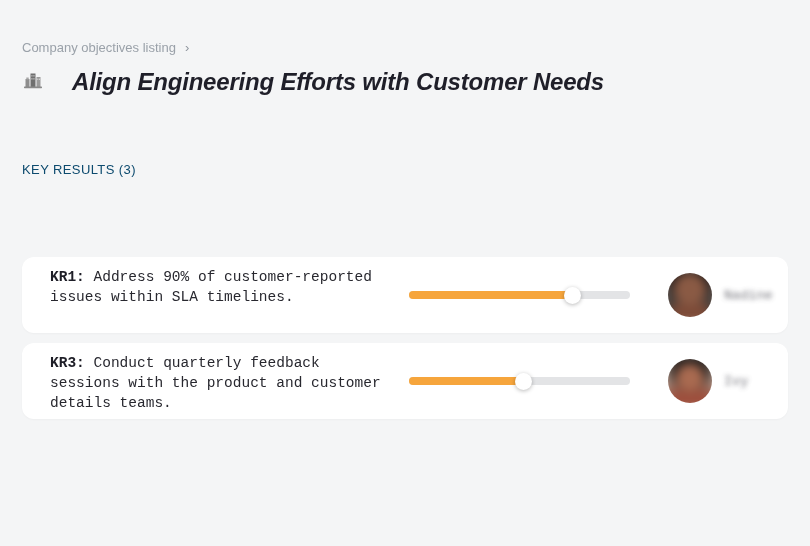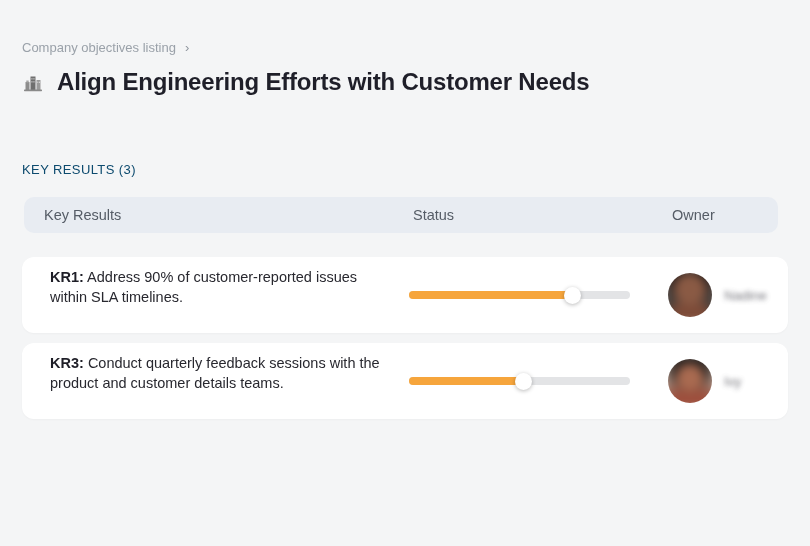--- a/index.html
+++ b/index.html
@@ -13,21 +13,21 @@
   }
   .page { position:absolute; inset:0; }
 
   
   .breadcrumb { position:absolute; left:22px; top:40px; display:flex; align-items:center; gap:9px; font-size:13px; }
   .crumb-muted { color:#9aa1a9; cursor:pointer; }
   .crumb-sep { color:#8f969e; font-size:13px; }
   .crumb-current { color:#2b2b34; }
 
   
-  .title-row { position:absolute; left:22px; top:68px; display:flex; align-items:center; gap:13px; }
+  .title-row { position:absolute; left:22px; top:68px; display:flex; align-items:flex-start; gap:28px;font-style:italic; }
   .title-icon { width:22px; height:22px; flex:0 0 auto; }
   .page-title { font-size:24px; font-weight:bold; color:#1f1f29; letter-spacing:-0.2px; }
 
   
   .section-label { position:absolute; left:22px; top:162px; font-size:13px; color:#0c4a6e; letter-spacing:0.4px; }
 
   
   .table-header {
     position:absolute; left:24px; top:197px; width:754px; height:36px;
     background:#e8ecf2; border-radius:10px;
@@ -36,20 +36,21 @@
   .col-kr { left:20px; }
   .col-status { left:389px; }
   .col-owner { left:648px; }
 
   
   .rows { position:absolute; left:22px; top:257px; width:766px; }
   .row-card {
     position:relative; width:766px; height:76px; margin-bottom:10px;
     background:#ffffff; border-radius:12px;
     box-shadow:0 1px 2px rgba(20,20,40,0.03);
+    font-family:Liberation Mono, monospace;
   }
   .kr-text {
     position:absolute; left:28px; top:10px; width:332px;
     font-size:14.5px; line-height:20px; color:#28282f;
   }
   .kr-prefix { font-weight:bold; color:#1e1e27; }
 
   
   .status-cell { position:absolute; left:387px; top:0; width:221px; height:76px; }
   .progress-track {
@@ -117,25 +118,20 @@
       <rect x="14.5" y="9" width="4" height="10" fill="#9b9b9b"></rect>
       <rect x="15.3" y="10.6" width="1" height="1.4" fill="#d2d2d2"></rect>
       <rect x="17" y="10.6" width="1" height="1.4" fill="#d2d2d2"></rect>
       <rect x="2" y="18.4" width="18" height="1.8" rx="0.6" fill="#8a8a8a"></rect>
     </svg>
     <h1 class="page-title">Align Engineering Efforts with Customer Needs</h1>
   </div>
 
   <div class="section-label">KEY RESULTS (3)</div>
 
-  <div class="table-header">
-    <span class="col col-kr">Key Results</span>
-    <span class="col col-status">Status</span>
-    <span class="col col-owner">Owner</span>
-  </div>
 
   <div class="rows" id="rows-container">
   <div class="row-card">
     <div class="kr-text"><b class="kr-prefix">KR1:</b> <span>Address 90% of customer-reported issues within SLA timelines.</span></div>
     <div class="status-cell">
       <div class="progress-track">
         <div class="progress-fill" style="width: 74%; background: rgb(246, 165, 60);"></div>
         <div class="progress-handle" style="left: calc(74% - 8.5px);"></div>
       </div>
     </div>

